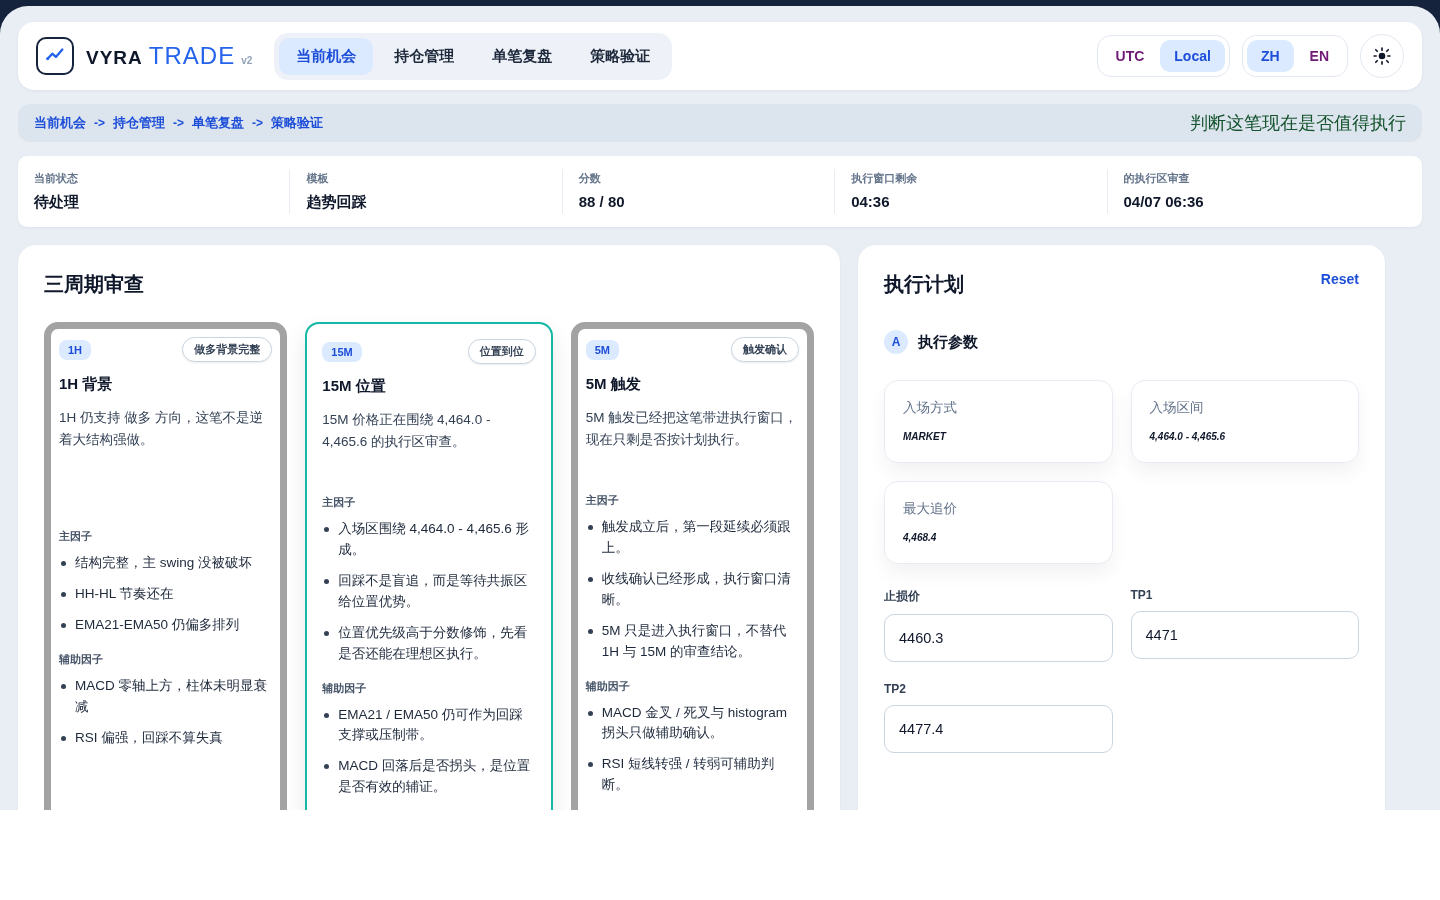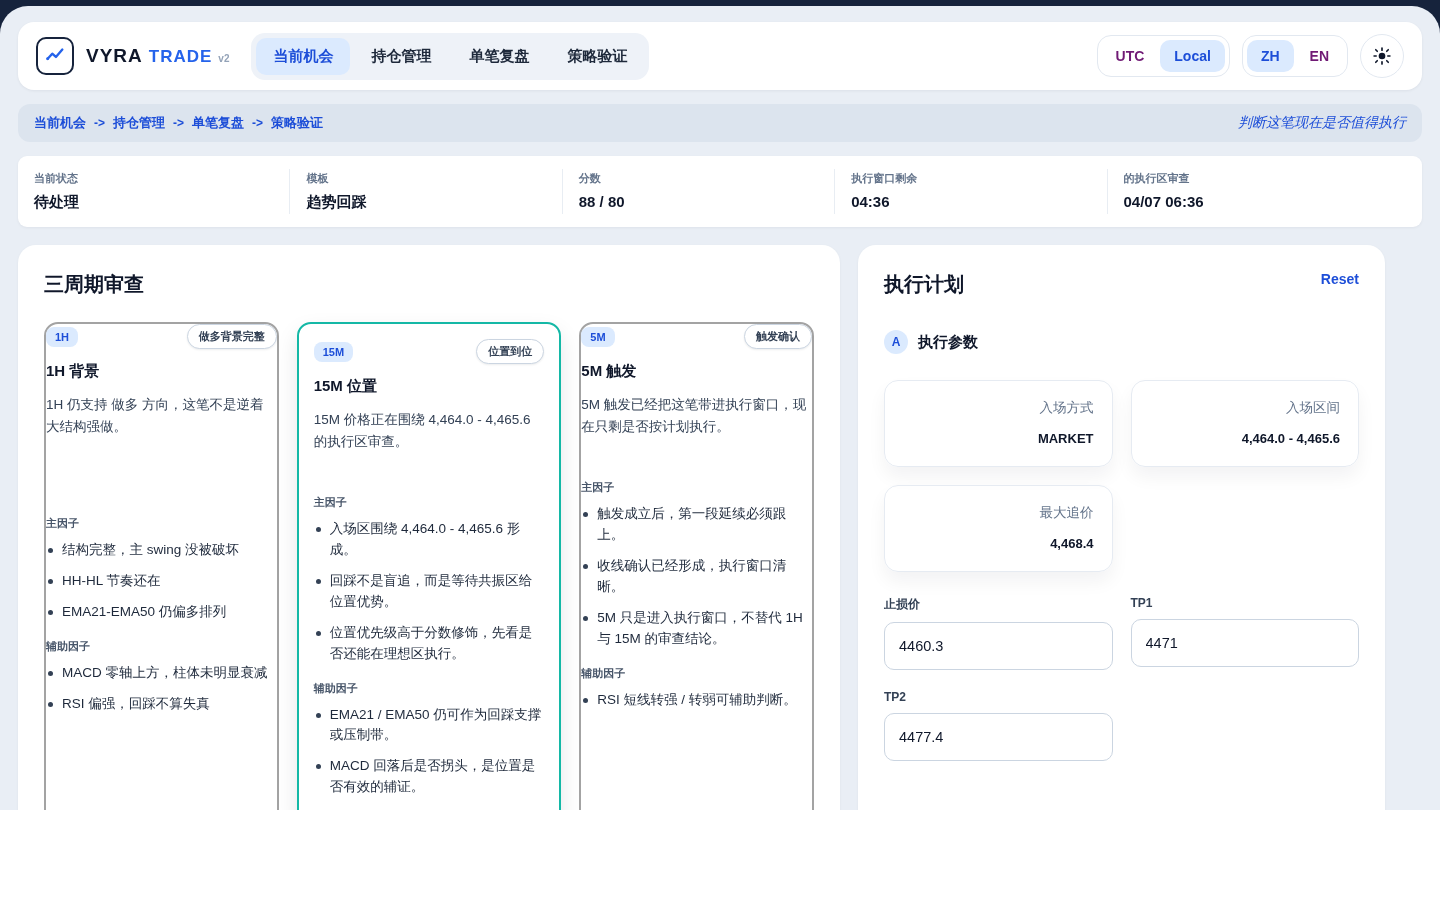--- a/index.html
+++ b/index.html
@@ -22,21 +22,21 @@
     display: flex; align-items: center; padding: 0 18px;
     box-shadow: 0 1px 3px rgba(15,23,42,.06);
   }
   .brand { display: flex; align-items: center; gap: 12px; }
   .logo {
     width: 38px; height: 38px; border-radius: 10px; border: 2px solid #16233c;
     display: flex; align-items: center; justify-content: center; background: #fff;
   }
   .brand-text { display: flex; align-items: baseline; gap: 6px; }
   .b1 { font-size: 19px; font-weight: 800; letter-spacing: 1px; color: #0f172a; }
-  .b2 { font-size: 17px; font-weight: 700; letter-spacing: 1px; color: #2563eb; }
+  .b2 { font-size: 24px; font-weight: 400; letter-spacing: 1px; color: #2563eb; }
   .bv { font-size: 10px; font-weight: 700; color: #94a3b8; }
   .tabs {
     display: flex; gap: 4px; margin-left: 22px;
     background: #eef2f8; border-radius: 14px; padding: 5px;
   }
   .tab {
     border: 0; background: transparent; cursor: pointer;
     font-family: inherit; font-size: 15px; font-weight: 600; color: #1e293b;
     padding: 9px 17px; border-radius: 10px;
   }
@@ -57,21 +57,21 @@
   }
 
   
   .breadcrumb {
     margin-top: 14px; height: 38px; background: #dce4ee; border-radius: 12px;
     display: flex; align-items: center; padding: 0 16px;
   }
   .crumbs { display: flex; align-items: center; gap: 8px; }
   .crumb { font-size: 13px; font-weight: 800; color: #1d4ed8; text-decoration: none; cursor: pointer; }
   .sep { font-size: 12px; font-weight: 700; color: #1d4ed8; }
-  .hint { margin-left: auto; font-size: 14px; color: #1d4ed8; font-style: italic; }
+  .hint { margin-left: auto; font-size: 18px; color: #14532d; }
 
   
   .statusbar {
     margin-top: 14px; background: #ffffff; border-radius: 9px;
     display: flex; padding: 13px 0; box-shadow: 0 1px 3px rgba(15,23,42,.05);
   }
   .stat { flex: 1 1 0; padding: 2px 16px; border-left: 1px solid #e8edf3; }
   .stat:first-child { border-left: 0; }
   .stat:last-child { flex: 1.18 1 0; }
   .stat-label { font-size: 11px; font-weight: 700; color: #64748b; }
@@ -83,22 +83,22 @@
     background: #ffffff; border-radius: 18px; padding: 26px;
     box-shadow: 0 1px 3px rgba(15,23,42,.05);
   }
   .review-card { width: 822px; height: 660px; overflow: hidden; }
   .plan-card { width: 527px; height: 660px; overflow: hidden; }
   h2.card-title { font-size: 20px; font-weight: 800; color: #0f172a; }
 
   
   .cols { display: flex; gap: 18px; margin-top: 24px; align-items: stretch; }
   .tf-col {
-    flex: 1 1 0; border: 2px solid #a3a3a3; border-radius: 14px;
-    padding: 0; background: #ffffff; cursor: pointer;
+    flex: 1 1 0; border: 7px solid #a3a3a3; border-radius: 14px;
+    padding: 8px; background: #ffffff; cursor: pointer;
   }
   .tf-col.selected { border: 2px solid #14b8a6; box-shadow: 0 10px 22px rgba(15,23,42,.10); padding: 15px; }
   .col-head { display: flex; align-items: center; justify-content: space-between; }
   .tf-badge {
     background: #dbeafe; color: #1d4ed8; font-size: 11px; font-weight: 800;
     padding: 4px 9px; border-radius: 8px;
   }
   .tag-badge {
     border: 1px solid #cbd5e1; color: #334155; font-size: 11px; font-weight: 700;
     padding: 4px 11px; border-radius: 999px; background: #fff;
@@ -123,27 +123,27 @@
   .reset {
     border: 0; background: transparent; color: #1d4ed8; font-family: inherit;
     font-size: 14px; font-weight: 800; cursor: pointer; padding: 0;
   }
   .plan-section-head { display: flex; align-items: center; gap: 10px; margin-top: 32px; }
   .sec-badge {
     width: 24px; height: 24px; border-radius: 50%; background: #dbeafe; color: #1d4ed8;
     font-size: 12px; font-weight: 800; display: inline-flex; align-items: center; justify-content: center;
   }
   .plan-section-head h3 { font-size: 15px; font-weight: 800; color: #0f172a; }
-  .params { margin-top: 26px; display: grid; grid-template-columns: 1fr 1fr; gap: 18px; text-align: right; }
+  .params { margin-top: 26px; display: grid; grid-template-columns: 1fr 1fr; gap: 18px; }
   .param-box {
     border: 1px solid #e6ebf2; border-radius: 14px; padding: 18px 18px 20px;
     box-shadow: 0 10px 18px rgba(15,23,42,.05);
   }
   .param-label { font-size: 13.5px; color: #64748b; }
-  .param-value { margin-top: 14px; font-size: 13px; font-weight: 800; color: #0f172a; }
+  .param-value { margin-top: 14px; font-size: 10px; font-weight: 800; color: #0f172a; font-style: italic; }
   .inputs { margin-top: 24px; display: grid; grid-template-columns: 1fr 1fr; gap: 20px 18px; }
   .field-label { font-size: 12px; font-weight: 800; color: #334155; margin-bottom: 9px; }
   .field input {
     width: 100%; height: 48px; border: 1px solid #cbd5e1; border-radius: 10px;
     padding: 0 14px; font-family: inherit; font-size: 14.5px; color: #0f172a; background: #fff;
     outline: none;
   }
 </style>
 </head>
 <body>
@@ -282,20 +282,21 @@
             <h3 class="col-title">5M 触发</h3>
             <p class="summary">5M 触发已经把这笔带进执行窗口，现在只剩是否按计划执行。</p>
             <div class="f-label">主因子</div>
             <ul>
               <li>触发成立后，第一段延续必须跟上。</li>
               <li>收线确认已经形成，执行窗口清晰。</li>
               <li>5M 只是进入执行窗口，不替代 1H 与 15M 的审查结论。</li>
             </ul>
             <div class="f-label">辅助因子</div>
             <ul>
+              <li>MACD 金叉 / 死叉与 histogram 拐头只做辅助确认。</li>
               <li>RSI 短线转强 / 转弱可辅助判断。</li>
             </ul>
           </article>
 
         </div>
       </section>
 
       <section class="card plan-card">
         <div class="plan-head">
           <h2 class="card-title">执行计划</h2>

